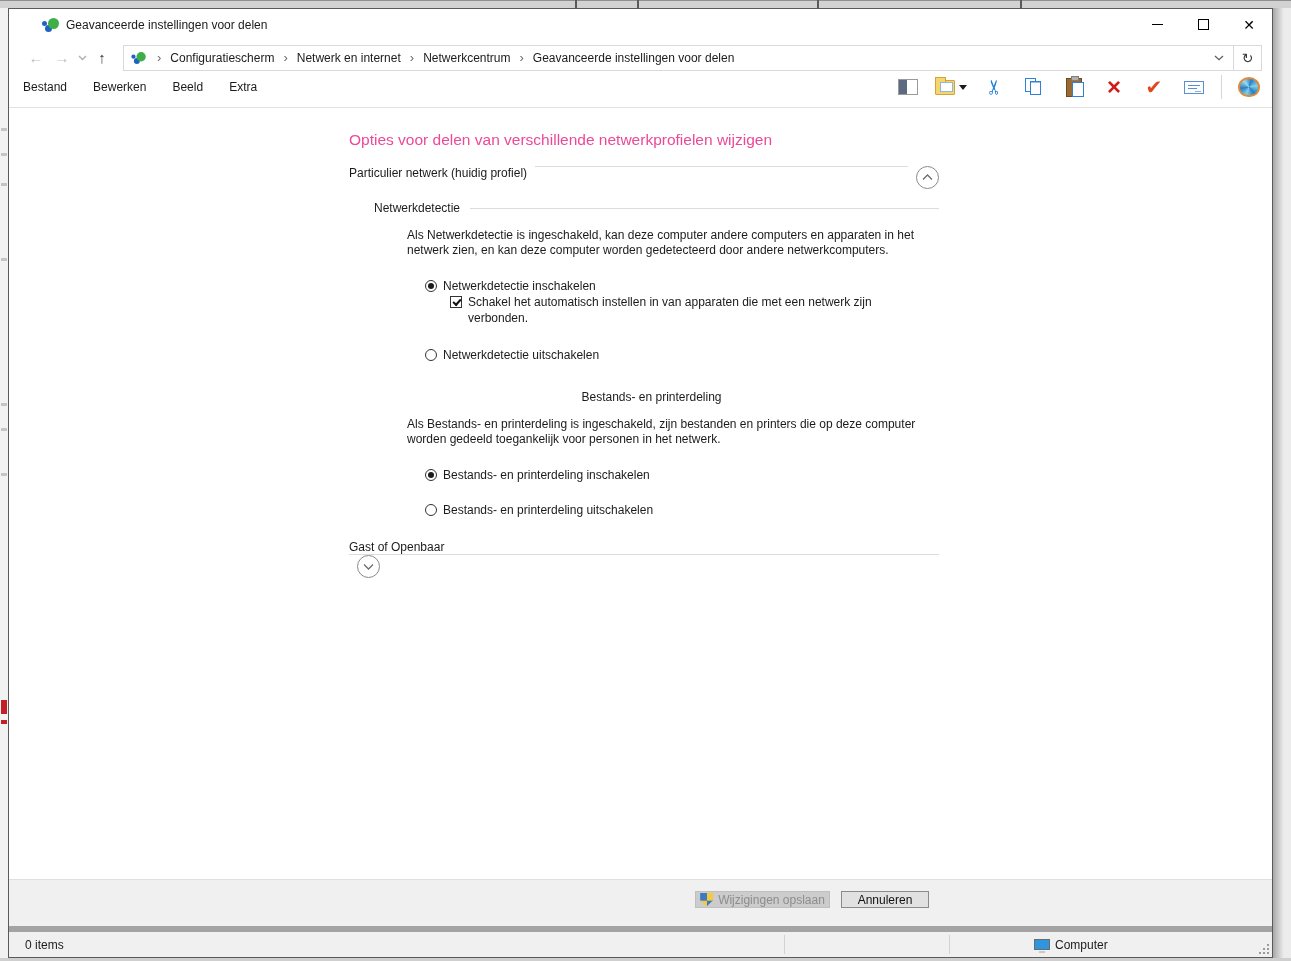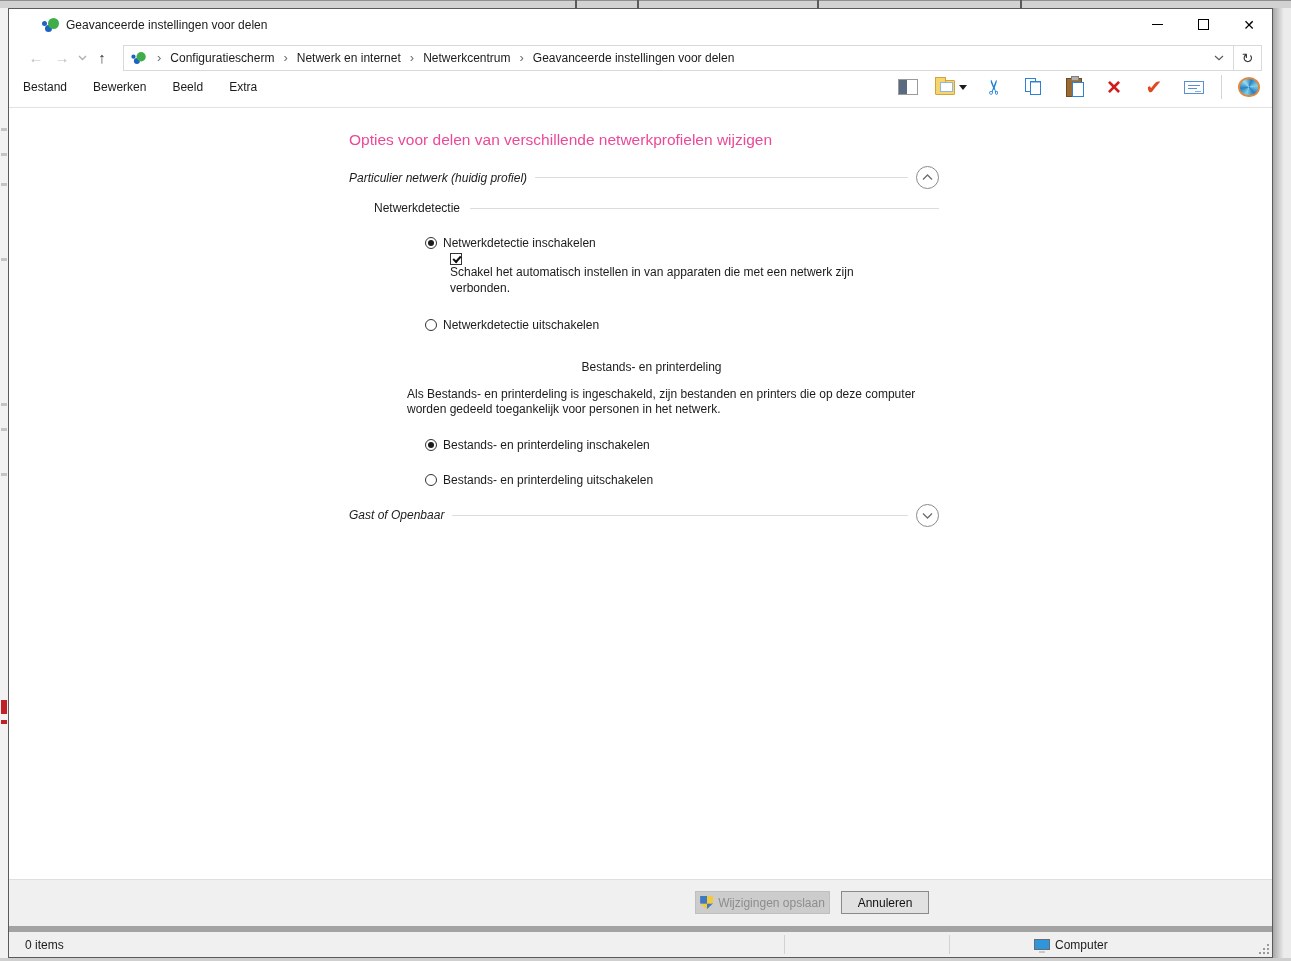--- a/index.html
+++ b/index.html
@@ -87,46 +87,46 @@
   .icon-mail .l3{top:9px;left:auto;right:2px;width:6px;background:#8ab0dd;}
   .tb-sep{width:1px;height:24px;background:#d5d5d5;}
   .icon-shell{width:22px;height:20px;border-radius:50% 50% 46% 46%;border:2px solid #e08a3c;box-sizing:border-box;
     background:conic-gradient(from 140deg,#2a7fbf,#7fd0ea,#2a7fbf,#9adcf0,#2a7fbf,#7fd0ea,#2a7fbf);}
 
   
   .content{flex:1 1 auto;background:#fff;position:relative;overflow:hidden;}
   .col{position:absolute;left:340px;top:0;width:590px;}
   h1{font-size:15.5px;font-weight:400;color:#ec4899;margin:23px 0 0 0;}
   .intro{margin:8px 0 0 0;width:562px;line-height:1.25;}
-  .sect{display:flex;align-items:center;margin-top:17px;font-style:italic;}
+  .sect{display:flex;margin-top:17px;}
   .sect .lbl{flex:0 0 auto;padding-right:8px;}
   .sect .rule{flex:1 1 auto;height:1px;background:#dcdcdc;}
   .sect .toggle{flex:0 0 auto;margin-left:8px;width:21px;height:21px;border:1px solid #8a8a8a;border-radius:50%;
     display:flex;align-items:center;justify-content:center;color:#6d6d6d;}
   .subsect{display:flex;align-items:center;margin:12px 0 0 25px;}
   .subsect .lbl{padding-right:10px;}
   .subsect .rule{flex:1;height:1px;background:#dcdcdc;}
   .para{margin:13px 0 0 58px;width:510px;line-height:1.25;}
   .options{margin:12px 0 0 76px;}
   .opt{display:flex;align-items:flex-start;margin-top:21px;}
   .radio{width:12px;height:12px;border:1px solid #333;border-radius:50%;margin:1px 6px 0 0;flex:0 0 auto;position:relative;box-sizing:border-box;}
   .radio.on::after{content:"";position:absolute;left:2px;top:2px;width:6px;height:6px;border-radius:50%;background:#1b1b1b;}
   .chk-row{margin:2px 0 0 101px;display:flex;align-items:flex-start;}
-  .chk-row{margin-left:25px;flex-direction:column;}
+  .chk-row{margin-left:25px;}
   .checkbox{width:12px;height:12px;border:1px solid #333;margin:1px 6px 0 0;flex:0 0 auto;position:relative;box-sizing:border-box;background:#fff;}
   .checkbox.on::after{content:"";position:absolute;left:2px;top:2px;width:6px;height:3px;border-left:2px solid #111;border-bottom:2px solid #111;transform:rotate(-48deg);}
   .chk-label{width:424px;line-height:1.3;}
   .opt-label{line-height:1.2;}
   .gap28{margin-top:28px;flex-direction:column;}
-  .gap20{margin-top:16px;}
+  .gap20{margin-top:22px;flex-direction:column;}
   .gap14{margin-top:14px;}
 
   
   .btnstrip{flex:0 0 auto;height:46px;background:#f0f0f0;border-top:1px solid #dfdfdf;position:relative;}
-  .btn{position:absolute;top:11px;height:23px;display:flex;align-items:center;justify-content:center;box-sizing:border-box;font-size:12px;}
+  .btn{position:absolute;top:11px;height:17px;display:flex;align-items:center;justify-content:center;box-sizing:border-box;font-size:12px;}
   .btn-save{left:686px;width:135px;background:#cccccc;border:1px solid #bfbfbf;color:#8d8d8d;}
   .btn-cancel{left:832px;width:88px;background:#e1e1e1;border:1px solid #8a8a8a;color:#111;}
   .shield{width:13px;height:14px;margin-right:5px;flex:0 0 auto;
     background:linear-gradient(90deg,#3f7ac0 50%,#f3c93f 50%) top/100% 55% no-repeat,
                linear-gradient(90deg,#f3c93f 50%,#3f7ac0 50%) bottom/100% 45% no-repeat;
     clip-path:polygon(0 0,100% 0,100% 55%,50% 100%,0 55%);}
 
   
   .statusbar{flex:0 0 auto;height:25px;background:#f0f0f0;border-top:6px solid #a3a3a3;display:flex;align-items:center;position:relative;}
   .status-left{margin-left:16px;}
@@ -289,20 +289,21 @@
           <svg width="11" height="7" viewBox="0 0 11 7">
               <polyline points="1,5.5 5.5,1 10,5.5" fill="none" stroke="#6d6d6d" stroke-width="1.3"></polyline>
             </svg>
         </span>
       </div>
 
       <div class="subsect">
         <span class="lbl">Netwerkdetectie</span>
         <span class="rule"></span>
       </div>
+      <p class="para">Als Netwerkdetectie is ingeschakeld, kan deze computer andere computers en apparaten in het netwerk zien, en kan deze computer worden gedetecteerd door andere netwerkcomputers.</p>
 
       <div class="options">
         <div class="opt">
           <span class="radio on"></span>
           <span class="opt-label">Netwerkdetectie inschakelen</span>
         </div>
         <div class="chk-row">
           <span class="checkbox on"></span>
           <span class="chk-label">Schakel het automatisch instellen in van apparaten die met een netwerk zijn verbonden.</span>
         </div>

